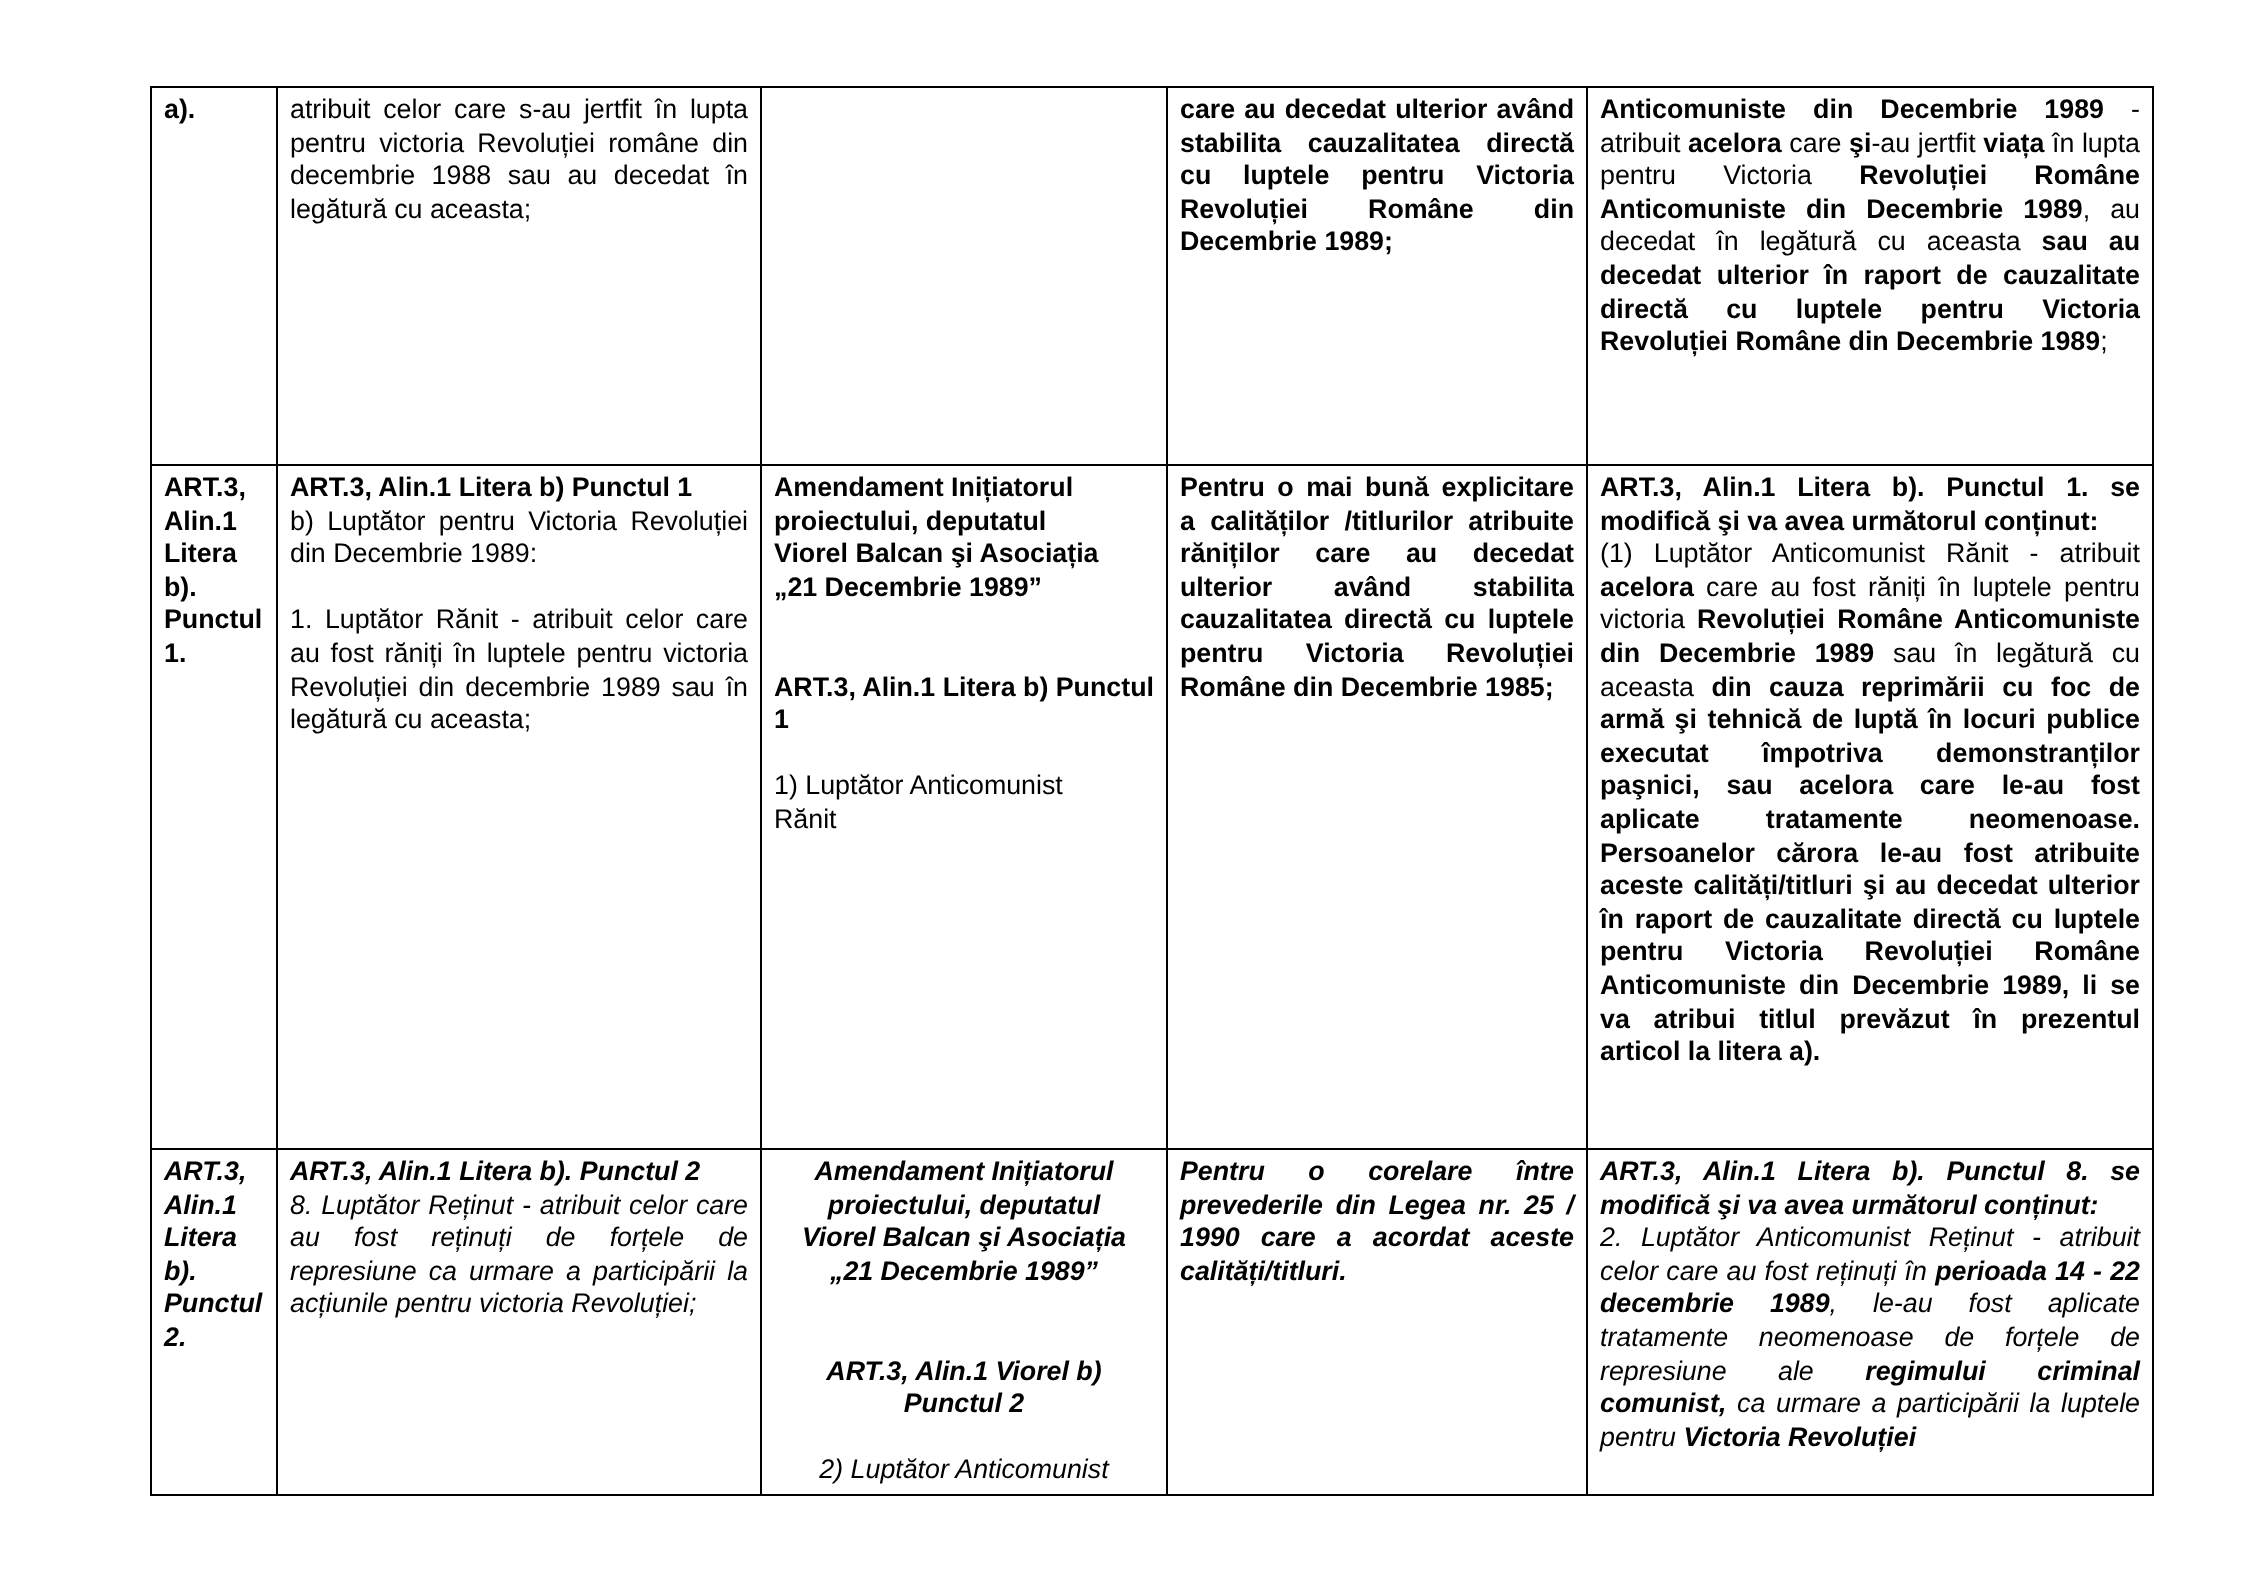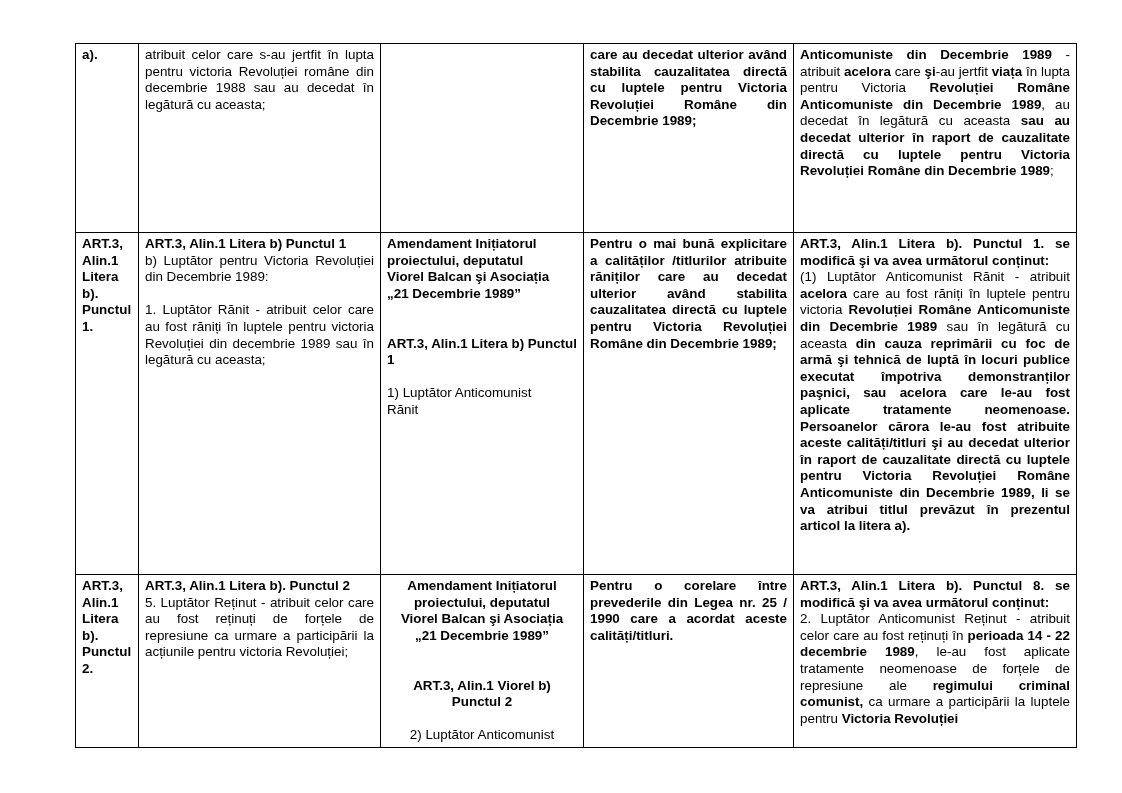--- a/index.html
+++ b/index.html
@@ -27,21 +27,21 @@
     vertical-align: top;
     padding: 3px 6px 3px 6px;
     font-size: 13.4px;
     line-height: 16.6px;
     color: #000000;
     overflow: hidden;
     word-wrap: break-word;
   }
   tr.r1 td { height: 189px; }
   tr.r2 td { height: 342px; }
-  tr.r3 td { height: 164px; }
+  tr.r3 td { height: 164px; font-style: italic; }
   .para { margin: 0; }
   .para.left    { text-align: left; }
   .para.justify { text-align: justify; }
   .para.center  { text-align: center; }
   .fb { font-weight: bold; }
   .fi { }
 </style>
 </head>
 <body>
 
@@ -86,34 +86,34 @@
             <div class="para left"><span class="fb">Viorel Balcan şi Asociația</span></div>
             <div class="para left"><span class="fb">„21 Decembrie 1989”</span></div>
             <div class="para left">&nbsp;</div>
             <div class="para left">&nbsp;</div>
             <div class="para left"><span class="fb">ART.3, Alin.1 Litera b) Punctul 1</span></div>
             <div class="para left">&nbsp;</div>
             <div class="para left"><span>1) Luptător Anticomunist</span></div>
             <div class="para left"><span>Rănit</span></div>
           </td>
         <td>
-            <div class="para justify"><span class="fb">Pentru o mai bună explicitare a calităților /titlurilor atribuite răniților care au decedat ulterior având stabilita cauzalitatea directă cu luptele pentru Victoria Revoluției Române din Decembrie 1989;</span></div>
+            <div class="para justify"><span class="fb">Pentru o mai bună explicitare a calităților /titlurilor atribuite răniților care au decedat ulterior având stabilita cauzalitatea directă cu luptele pentru Victoria Revoluției Române din Decembrie 1985;</span></div>
           </td>
         <td>
             <div class="para justify"><span class="fb">ART.3, Alin.1 Litera b). Punctul 1. se modifică şi va avea următorul conținut:</span></div>
             <div class="para justify"><span>(1) Luptător Anticomunist Rănit - atribuit </span><span class="fb fi">acelora</span><span> care au fost răniți în luptele pentru victoria </span><span class="fb fi">Revoluției Române Anticomuniste din Decembrie 1989</span><span> sau în legătură cu aceasta </span><span class="fb fi">din cauza reprimării cu foc de armă şi tehnică de luptă în locuri publice executat împotriva demonstranților paşnici, sau acelora care le-au fost aplicate tratamente neomenoase. Persoanelor cărora le-au fost atribuite aceste calități/titluri şi au decedat ulterior în raport de cauzalitate directă cu luptele pentru Victoria Revoluției Române Anticomuniste din Decembrie 1989, li se va atribui titlul prevăzut în prezentul articol la litera a).</span></div>
           </td>
       </tr>
       <tr class="r3">
         <td>
             <div class="para left"><span class="fb">ART.3, Alin.1 Litera b). Punctul 2.</span></div>
           </td>
         <td>
             <div class="para left"><span class="fb">ART.3, Alin.1 Litera b). Punctul 2</span></div>
-            <div class="para justify"><span>5. Luptător Reținut - atribuit celor care au fost reținuți de forțele de represiune ca urmare a participării la acțiunile pentru victoria Revoluției;</span></div>
+            <div class="para justify"><span>8. Luptător Reținut - atribuit celor care au fost reținuți de forțele de represiune ca urmare a participării la acțiunile pentru victoria Revoluției;</span></div>
           </td>
         <td>
             <div class="para center"><span class="fb">Amendament Inițiatorul</span></div>
             <div class="para center"><span class="fb">proiectului, deputatul</span></div>
             <div class="para center"><span class="fb">Viorel Balcan şi Asociația</span></div>
             <div class="para center"><span class="fb">„21 Decembrie 1989”</span></div>
             <div class="para left">&nbsp;</div>
             <div class="para left">&nbsp;</div>
             <div class="para center"><span class="fb">ART.3, Alin.1 Viorel b)</span></div>
             <div class="para center"><span class="fb">Punctul 2</span></div>

